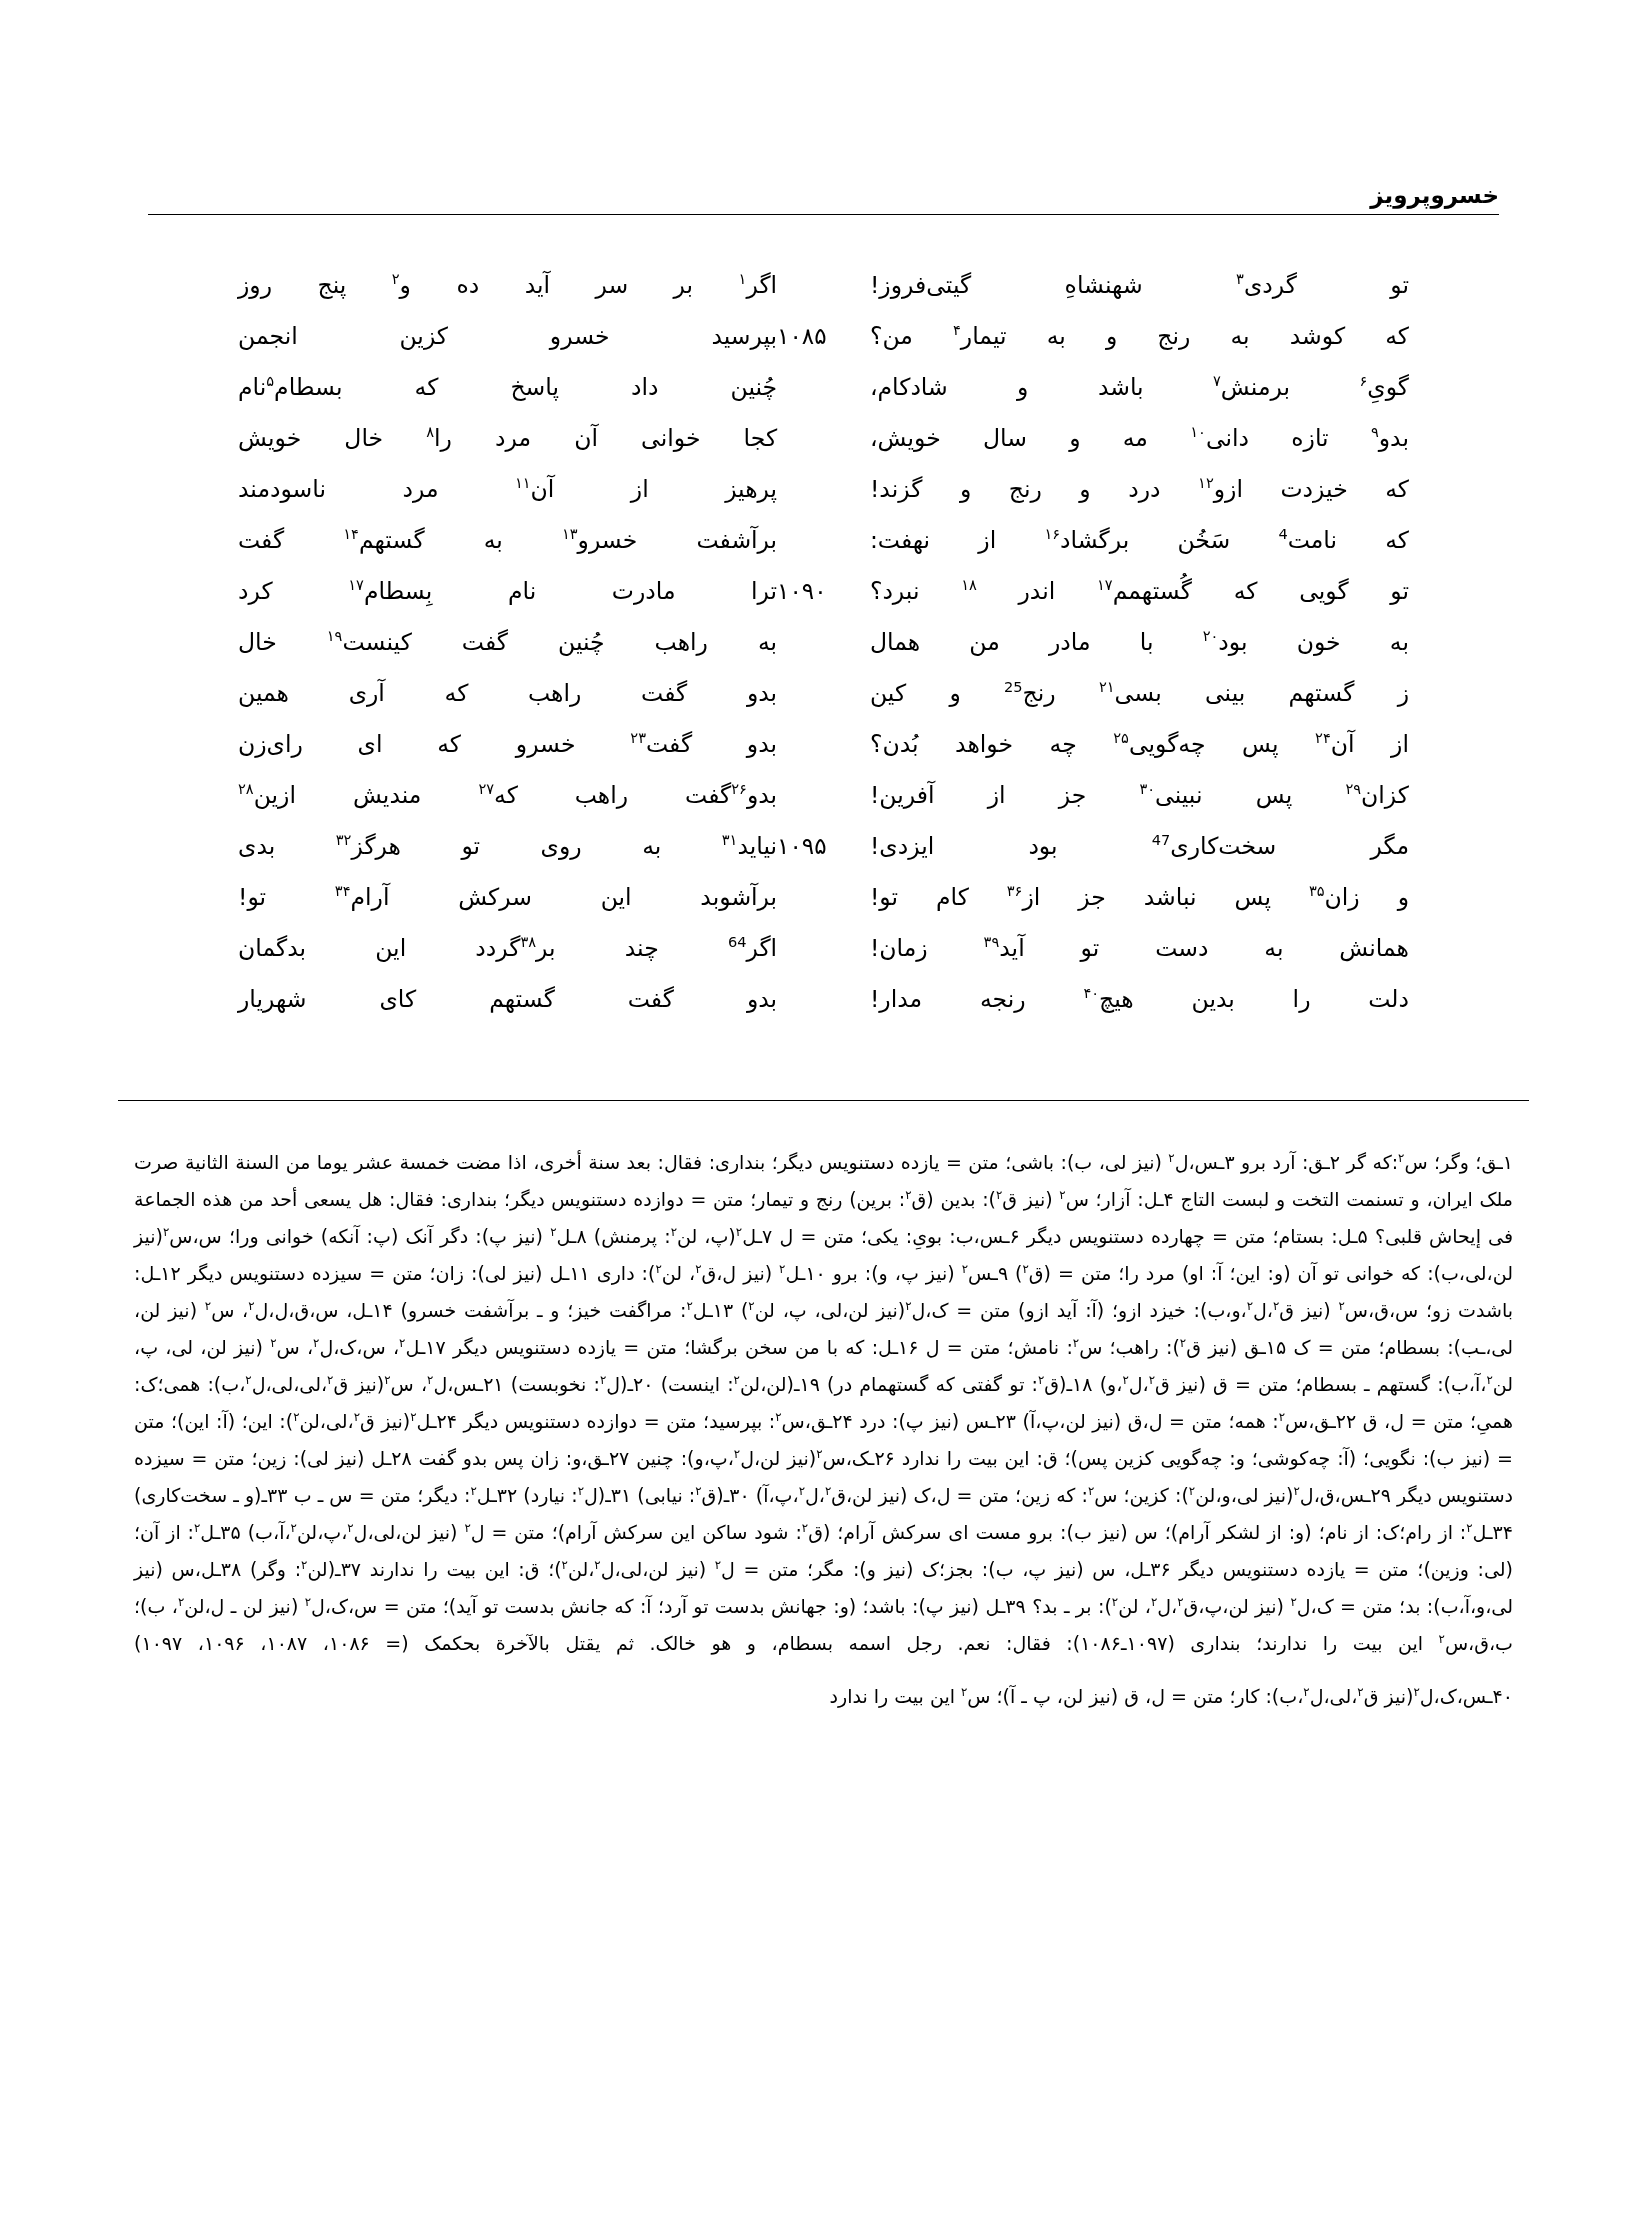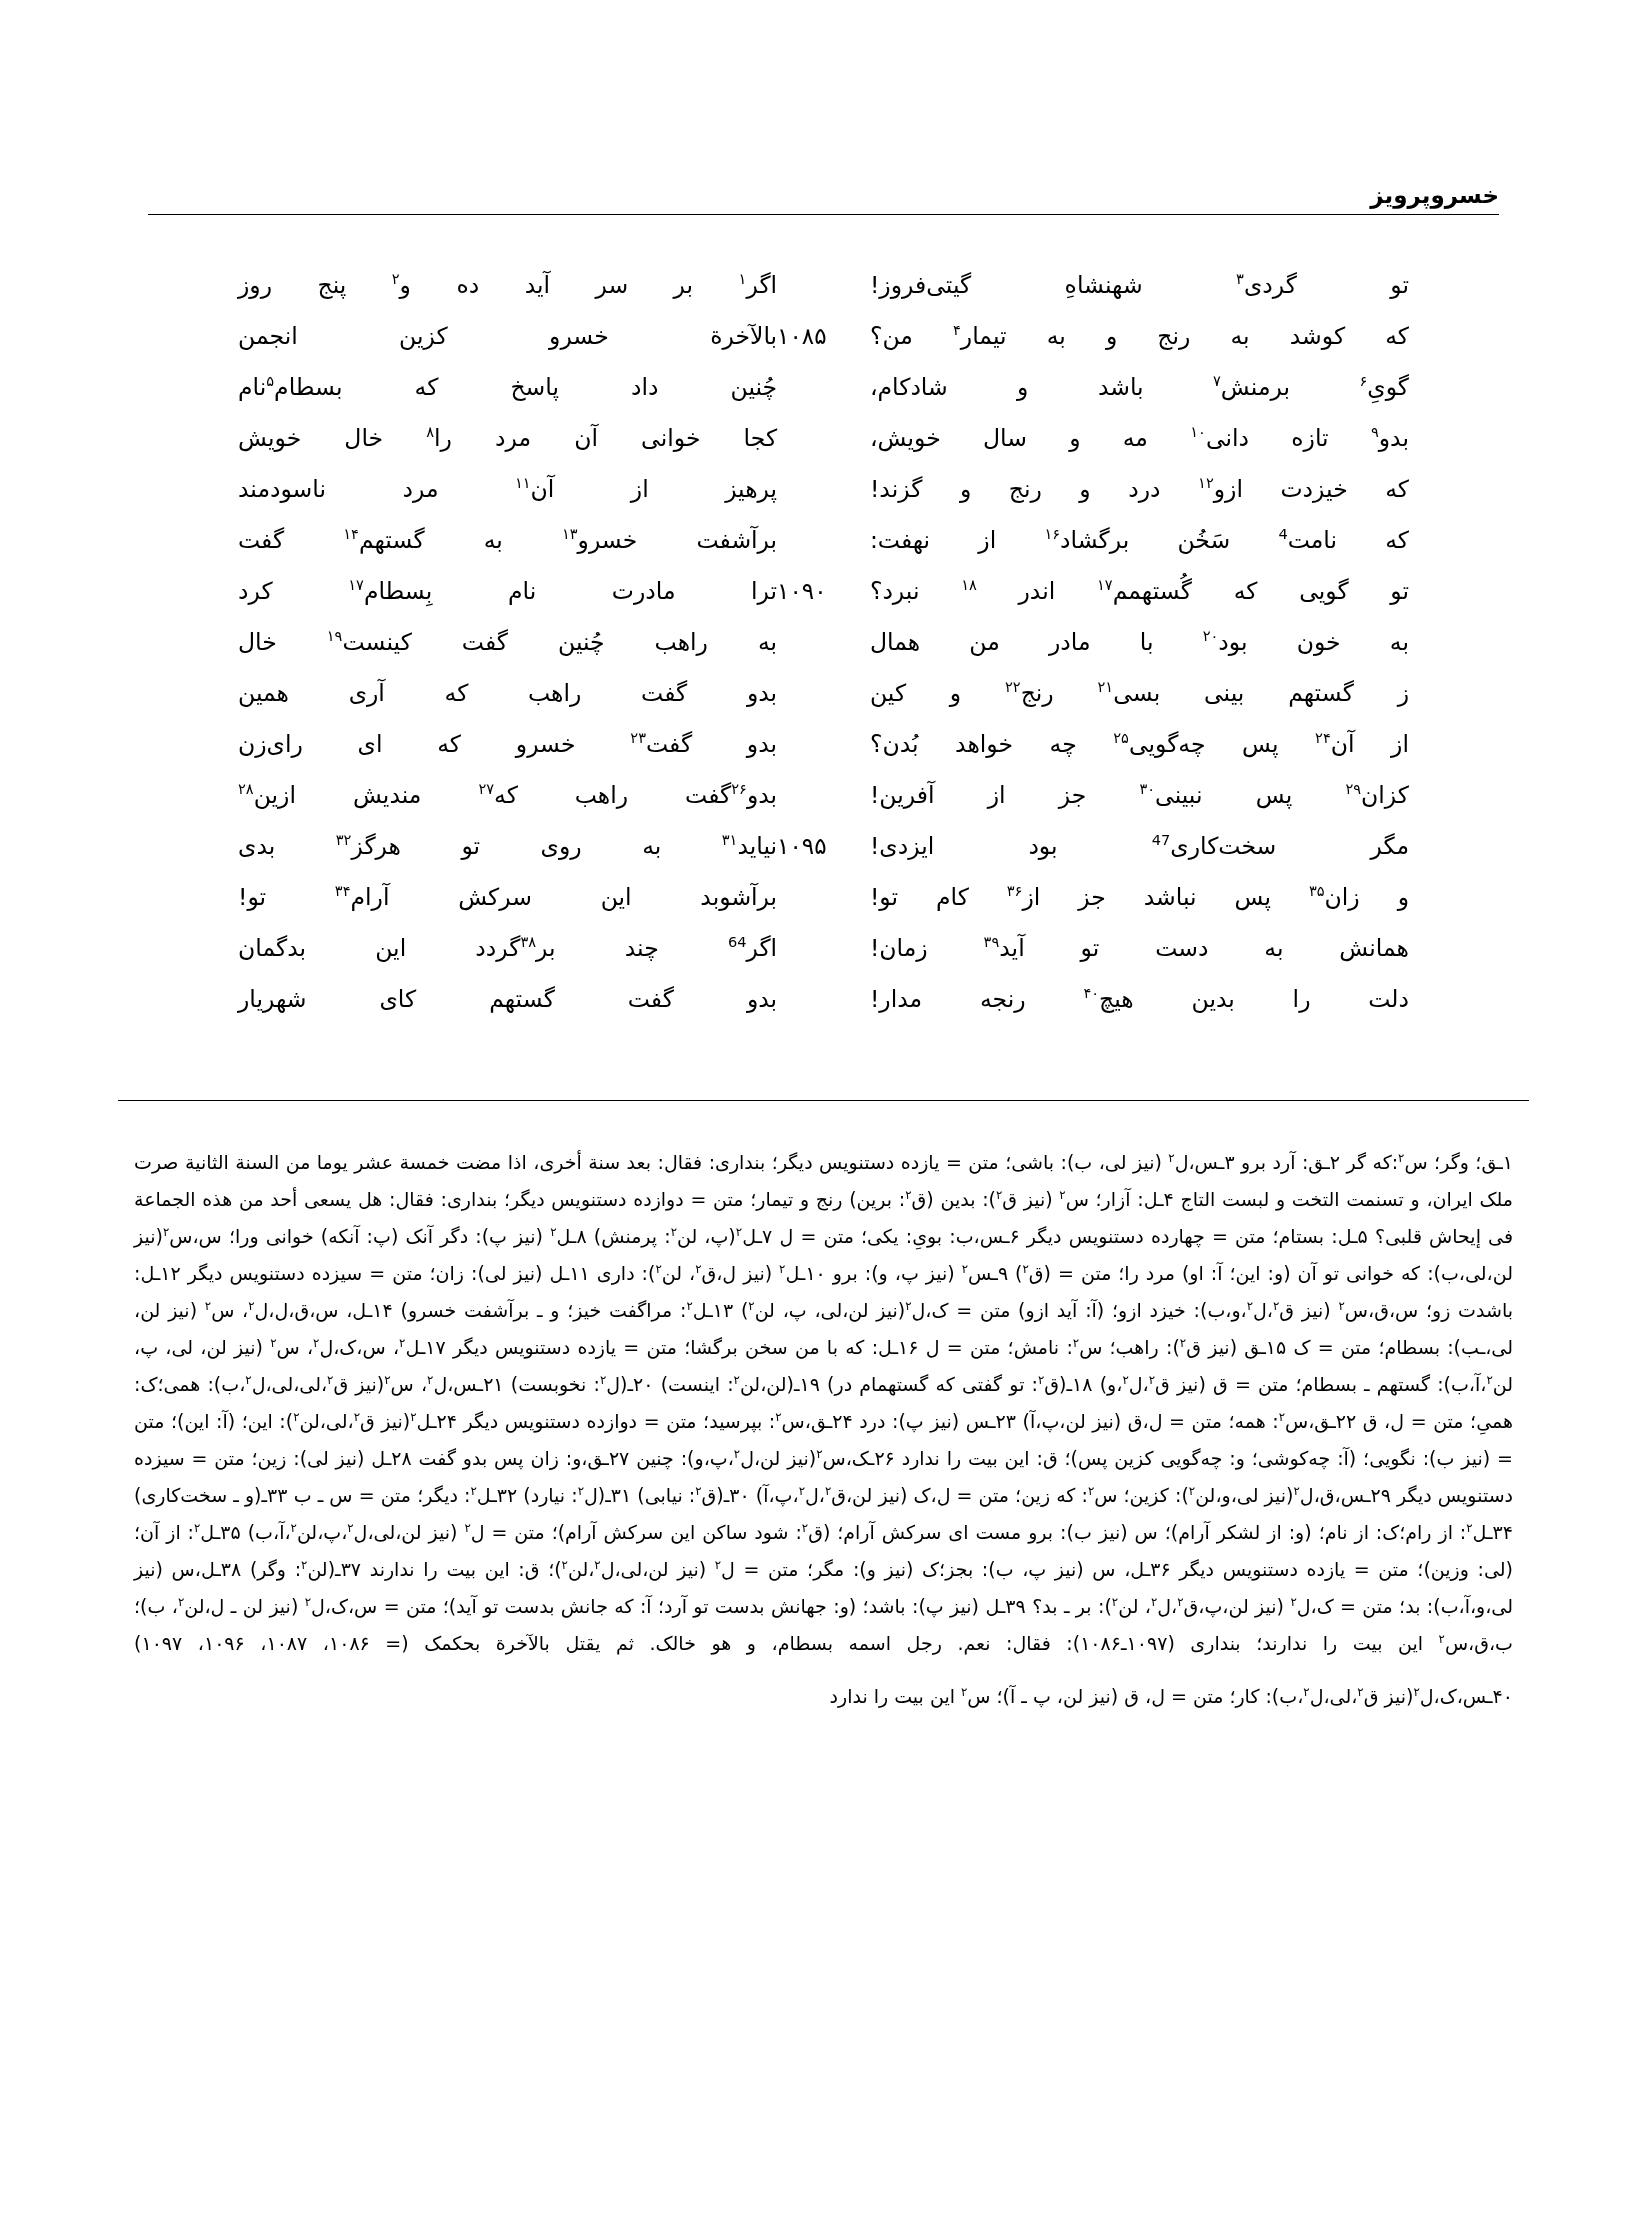--- a/index.html
+++ b/index.html
@@ -157,21 +157,21 @@
       </colgroup>
       <tbody>
         <tr>
           <td class="hemi hemi-left">تو گردی<sup>۳</sup> شهنشاهِ گیتی‌فروز!</td>
           <td class="num-cell"></td>
           <td class="hemi hemi-right">اگر<sup>۱</sup> بر سر آید ده و<sup>۲</sup> پنج روز</td>
         </tr>
         <tr>
           <td class="hemi hemi-left">که کوشد به رنج و به تیمار<sup>۴</sup> من؟</td>
           <td class="num-cell">۱۰۸۵</td>
-          <td class="hemi hemi-right">بالآخرة خسرو کزین انجمن</td>
+          <td class="hemi hemi-right">بپرسید خسرو کزین انجمن</td>
         </tr>
         <tr>
           <td class="hemi hemi-left">گویِ<sup>۶</sup> برمنش<sup>۷</sup> باشد و شادکام،</td>
           <td class="num-cell"></td>
           <td class="hemi hemi-right">چُنین داد پاسخ که بسطام<sup>۵</sup>نام</td>
         </tr>
         <tr>
           <td class="hemi hemi-left">بدو<sup>۹</sup> تازه دانی<sup>۱۰</sup> مه و سال خویش،</td>
           <td class="num-cell"></td>
           <td class="hemi hemi-right">کجا خوانی آن مرد را<sup>۸</sup> خال خویش</td>
@@ -190,21 +190,21 @@
           <td class="hemi hemi-left">تو گویی که گُستهمم<sup>۱۷</sup> اندر <sup>۱۸</sup> نبرد؟</td>
           <td class="num-cell">۱۰۹۰</td>
           <td class="hemi hemi-right">ترا مادرت نام بِسطام<sup>۱۷</sup> کرد</td>
         </tr>
         <tr>
           <td class="hemi hemi-left">به خون بود<sup>۲۰</sup> با مادر من همال</td>
           <td class="num-cell"></td>
           <td class="hemi hemi-right">به راهب چُنین گفت کینست<sup>۱۹</sup> خال</td>
         </tr>
         <tr>
-          <td class="hemi hemi-left">ز گستهم بینی بسی<sup>۲۱</sup> رنج<sup>۲۲</sup> و کین</td>
+          <td class="hemi hemi-left">ز گستهم بینی بسی<sup>۲۱</sup> رنج<sup>25</sup> و کین</td>
           <td class="num-cell"></td>
           <td class="hemi hemi-right">بدو گفت راهب که آری همین</td>
         </tr>
         <tr>
           <td class="hemi hemi-left">از آن<sup>۲۴</sup> پس چه‌گویی<sup>۲۵</sup> چه خواهد بُدن؟</td>
           <td class="num-cell"></td>
           <td class="hemi hemi-right">بدو گفت<sup>۲۳</sup> خسرو که ای رای‌زن</td>
         </tr>
         <tr>
           <td class="hemi hemi-left">کزان<sup>۲۹</sup> پس نبینی<sup>۳۰</sup> جز از آفرین!</td>

